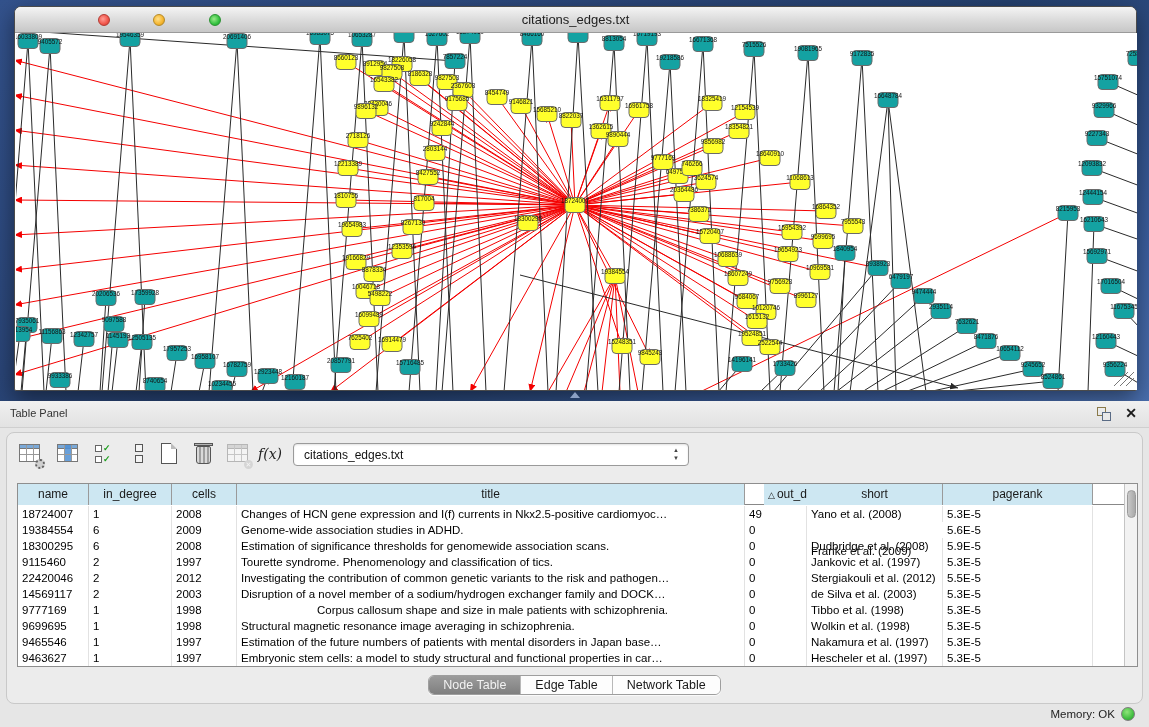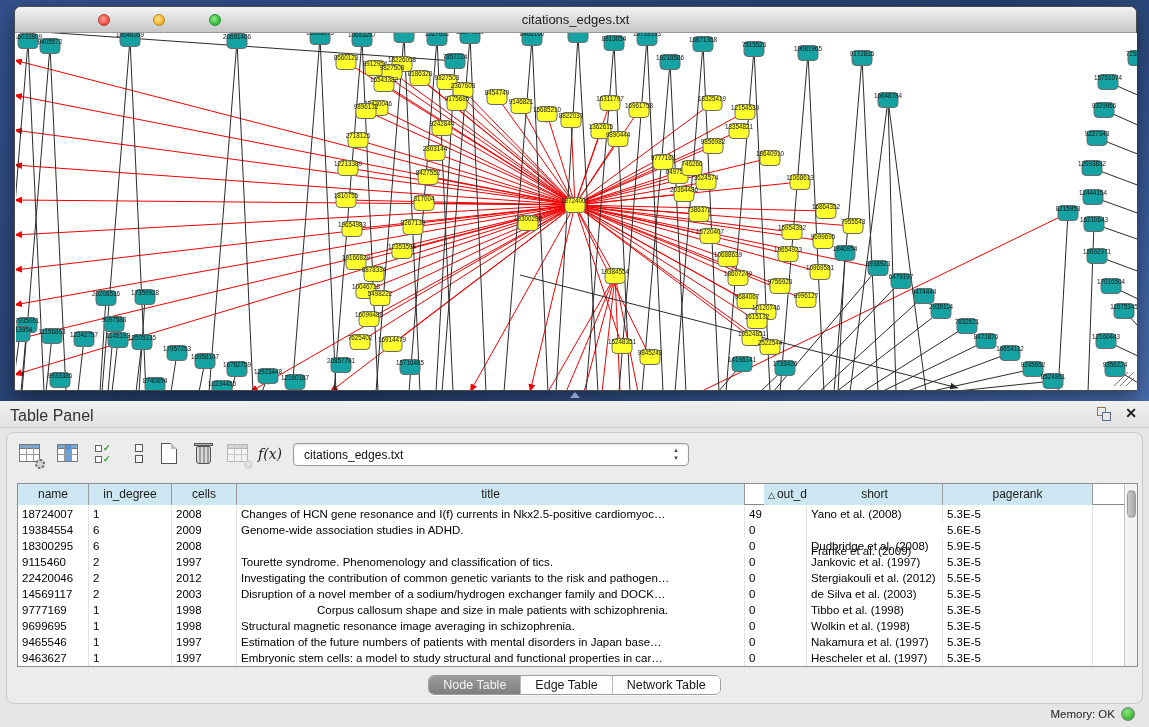--- a/index.html
+++ b/index.html
@@ -27,21 +27,21 @@
   #net-canvas svg { display:block; width:100%; height:100%; }
   #divider-grip { position:absolute; left:570px; top:392px; width:0; height:0;
     border-left:5px solid transparent; border-right:5px solid transparent;
     border-bottom:6px solid #9fb3d6; opacity:.85; }
 
   
   #table-panel { position:absolute; left:0; top:401px; width:1149px; height:326px;
     background:#e6e6e6; }
   #panel-titlebar { position:absolute; left:0; top:0; right:0; height:27px;
     background:linear-gradient(#f0f0f0,#e2e2e2); border-bottom:1px solid #cfcfcf; }
-  #panel-title { position:absolute; left:10px; top:6px; font-size:16px; color:#333; }
+  #panel-title { position:absolute; left:10px; top:6px; font-size:11px; color:#333; }
   #float-icon { position:absolute; right:38px; top:6px; width:14px; height:14px; }
   #float-icon .sq1 { position:absolute; left:0; top:0; width:9px; height:9px; border:1px solid #8a7a4a; background:transparent;}
   #float-icon .sq2 { position:absolute; left:5px; top:5px; width:9px; height:9px; border:1px solid #5a6b85; background:#e9e9e9;}
   #panel-close { position:absolute; right:12px; top:4px; font-size:14px; font-weight:bold; color:#1a1a1a; cursor:default;}
 
   #panel-box { position:absolute; left:6px; top:31px; width:1137px; height:272px;
     background:#ececec; border:1px solid #c9c9c9; border-radius:8px; }
 
   
   #toolbar { position:absolute; left:10px; top:8px; height:28px; right:10px; }
@@ -918,38 +918,39 @@
             <div class="hcell" style="left: 219px; width: 508px;"><span>title</span></div>
             <div class="hcell left" style="left: 722px; width: 62px; margin-left: 24px;"><span class="sort-tri">△</span><span>out_de…</span></div>
             <div class="hcell" style="left: 789px; width: 136px;"><span>short</span></div>
             <div class="hcell" style="left: 925px; width: 150px;"><span>pagerank</span></div>
           </div>
         <div id="grid-body">
             <div class="trow" style="top: 0px;">
               <div class="tcell" style="left: 0px; width: 71px;">18724007</div>
               <div class="tcell" style="left: 71px; width: 83px;">1</div>
               <div class="tcell" style="left: 154px; width: 65px;">2008</div>
-              <div class="tcell" style="left: 219px; width: 508px;">Changes of HCN gene resonance and I(f) currents in Nkx2.5-positive cardiomyoc…</div>
+              <div class="tcell" style="left: 219px; width: 508px;">Changes of HCN gene expression and I(f) currents in Nkx2.5-positive cardiomyoc…</div>
               <div class="tcell" style="left: 727px; width: 62px;">49</div>
               <div class="tcell" style="left: 789px; width: 136px;">Yano et al. (2008)</div>
               <div class="tcell" style="left: 925px; width: 150px;">5.3E-5</div>
             </div>
             <div class="trow" style="top: 16px;">
               <div class="tcell" style="left: 0px; width: 71px;">19384554</div>
               <div class="tcell" style="left: 71px; width: 83px;">6</div>
               <div class="tcell" style="left: 154px; width: 65px;">2009</div>
               <div class="tcell" style="left: 219px; width: 508px;">Genome-wide association studies in ADHD.</div>
               <div class="tcell" style="left: 727px; width: 62px;">0</div>
               <div class="tcell" style="left: 789px; width: 136px; margin-top: 21px;">Franke et al. (2009)</div>
               <div class="tcell" style="left: 925px; width: 150px;">5.6E-5</div>
             </div>
             <div class="trow" style="top: 32px;">
               <div class="tcell" style="left: 0px; width: 71px;">18300295</div>
               <div class="tcell" style="left: 71px; width: 83px;">6</div>
               <div class="tcell" style="left: 154px; width: 65px;">2008</div>
+              <div class="tcell" style="left: 219px; width: 508px;">Estimation of significance thresholds for genomewide association scans.</div>
               <div class="tcell" style="left: 727px; width: 62px;">0</div>
               <div class="tcell" style="left: 789px; width: 136px;">Dudbridge et al. (2008)</div>
               <div class="tcell" style="left: 925px; width: 150px;">5.9E-5</div>
             </div>
             <div class="trow" style="top: 48px;">
               <div class="tcell" style="left: 0px; width: 71px;">9115460</div>
               <div class="tcell" style="left: 71px; width: 83px;">2</div>
               <div class="tcell" style="left: 154px; width: 65px;">1997</div>
               <div class="tcell" style="left: 219px; width: 508px;">Tourette syndrome. Phenomenology and classification of tics.</div>
               <div class="tcell" style="left: 727px; width: 62px;">0</div>

